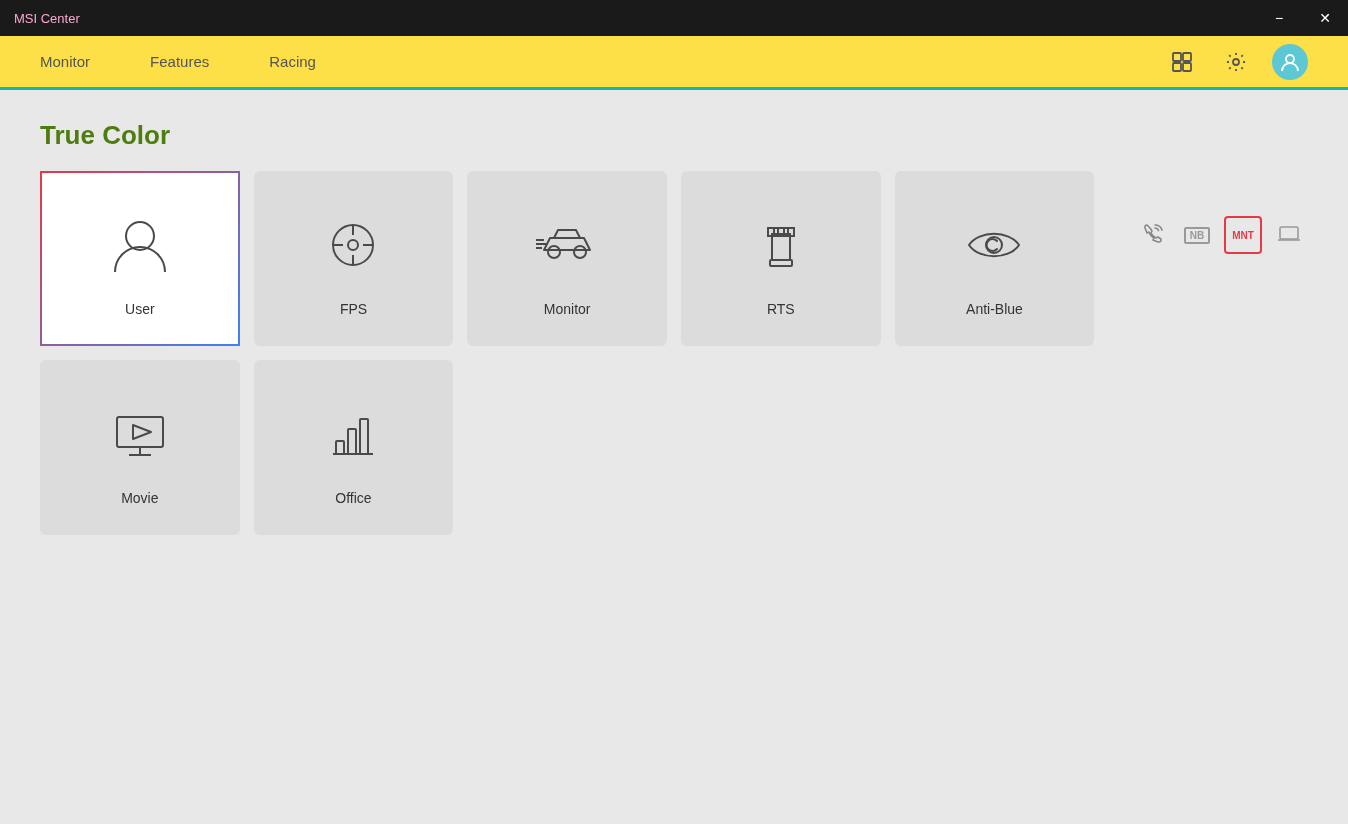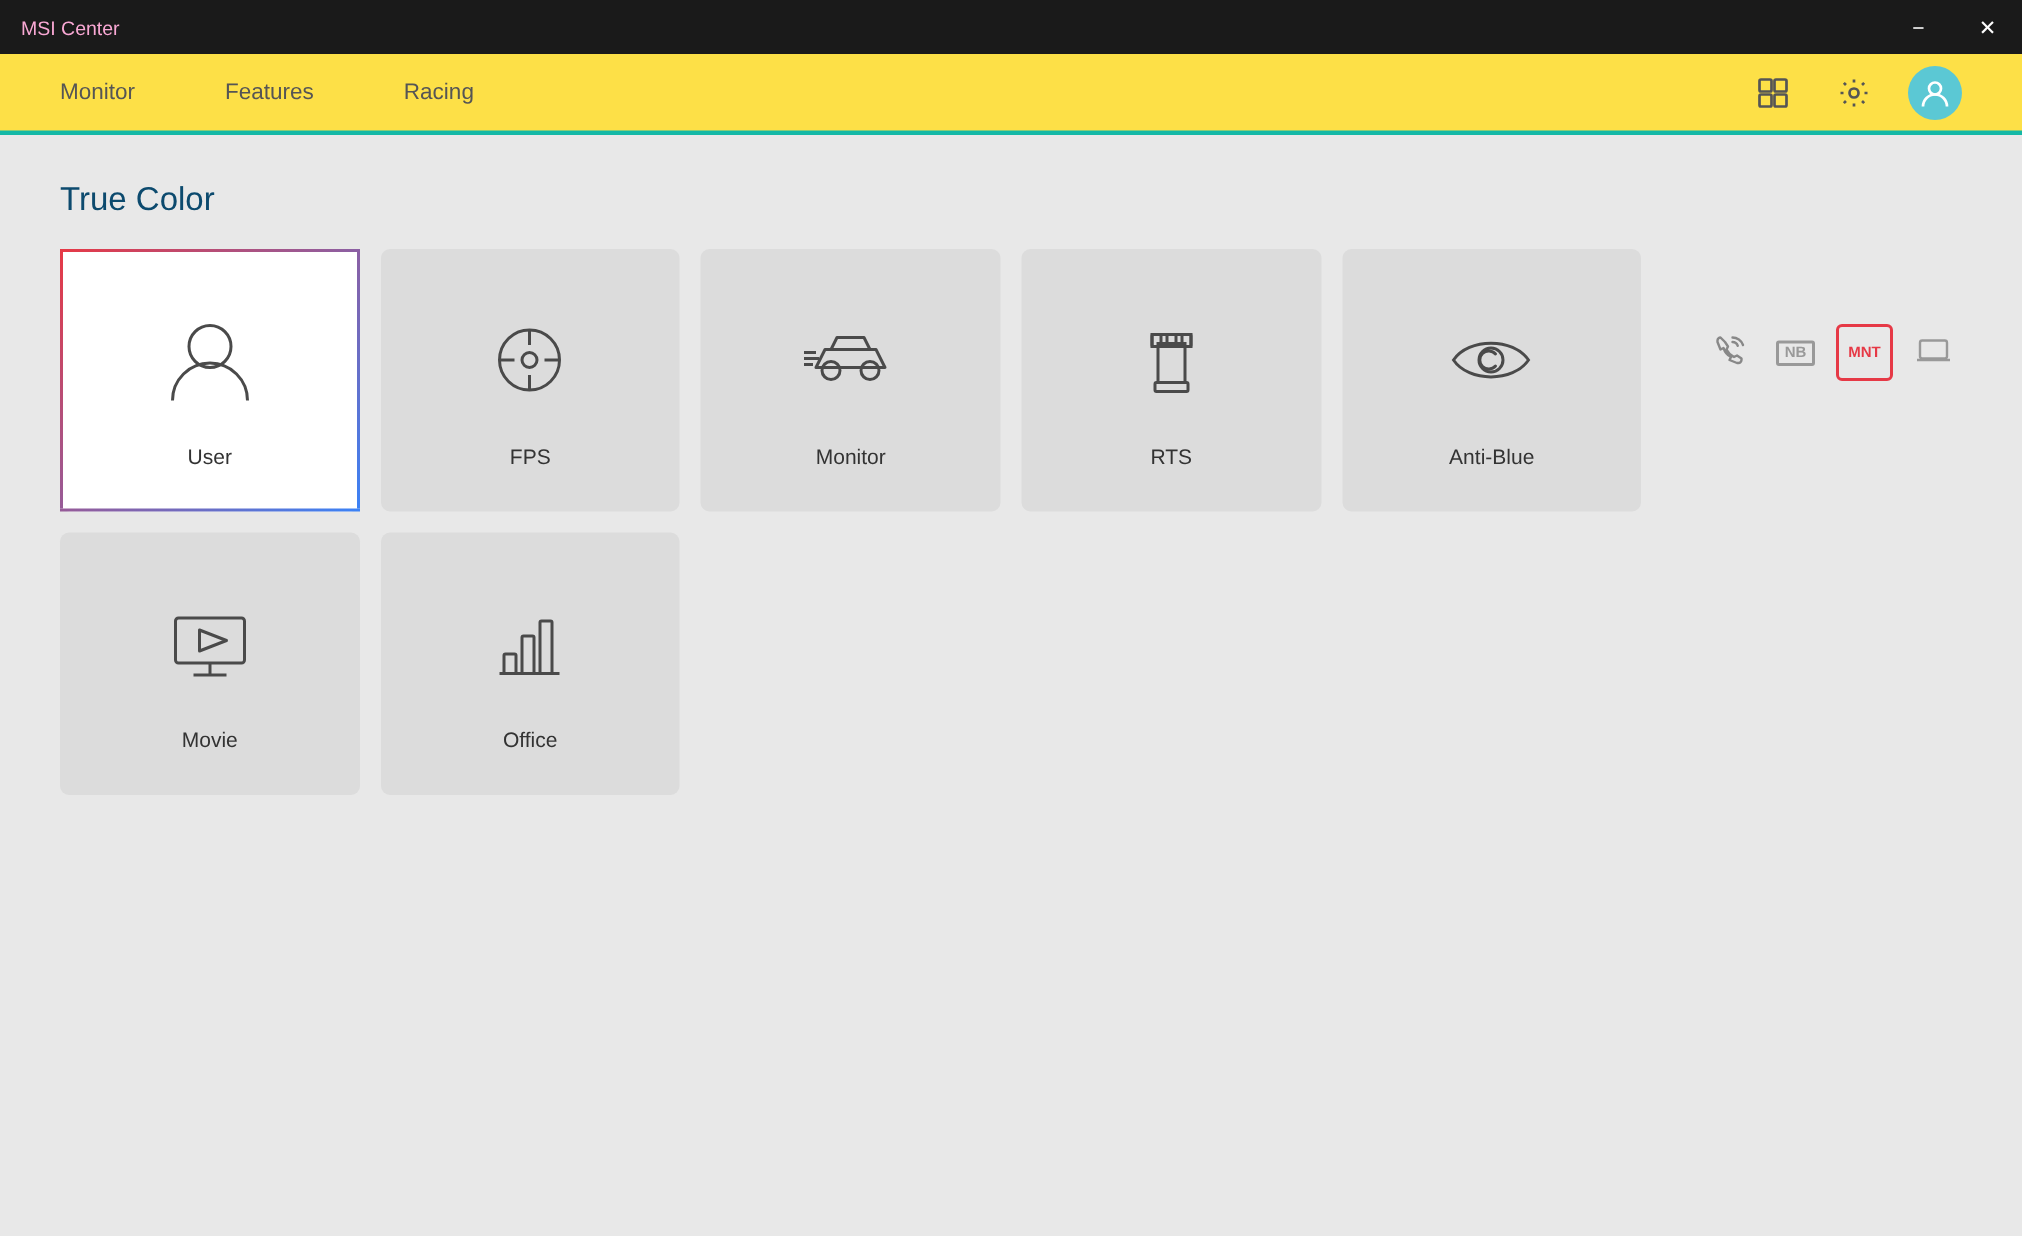--- a/index.html
+++ b/index.html
@@ -92,23 +92,23 @@
       align-items: center;
       justify-content: center;
       cursor: pointer;
       overflow: hidden;
     }
 
     .content {
       padding: 30px 40px;
     }
     .page-title {
-      font-size: 22px;
-      font-weight: 400;
-      color: #0c4a6e;
+      font-size: 26px;
+      font-weight: 700;
+      color: #4d7c0f;
       margin-bottom: 20px;
     }
     .toolbar-icons {
       position: absolute;
       right: 40px;
       top: 126px;
       display: flex;
       align-items: center;
       gap: 8px;
     }

